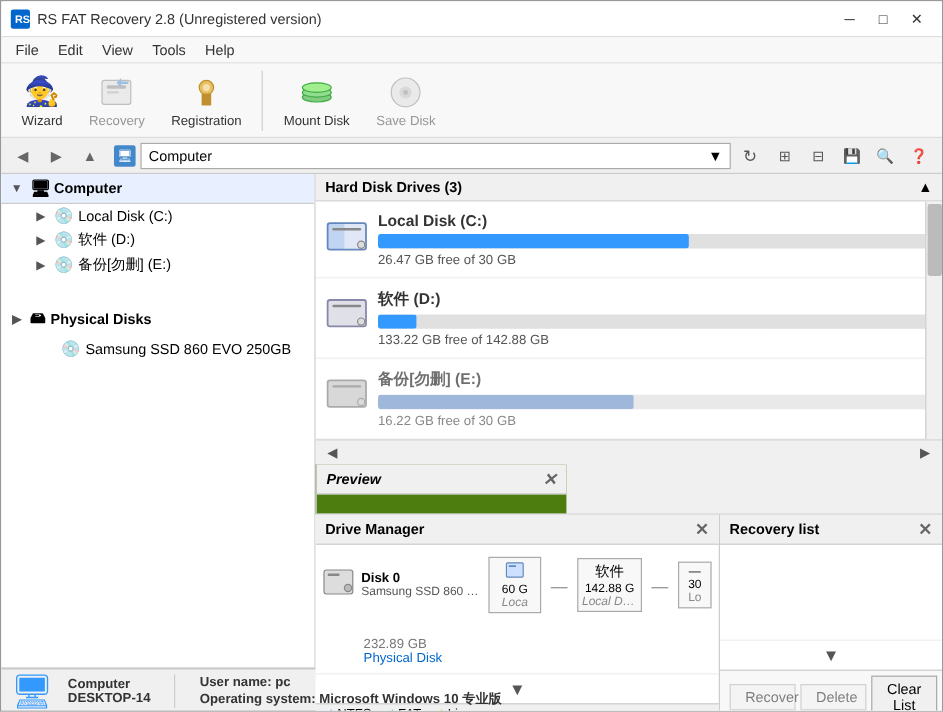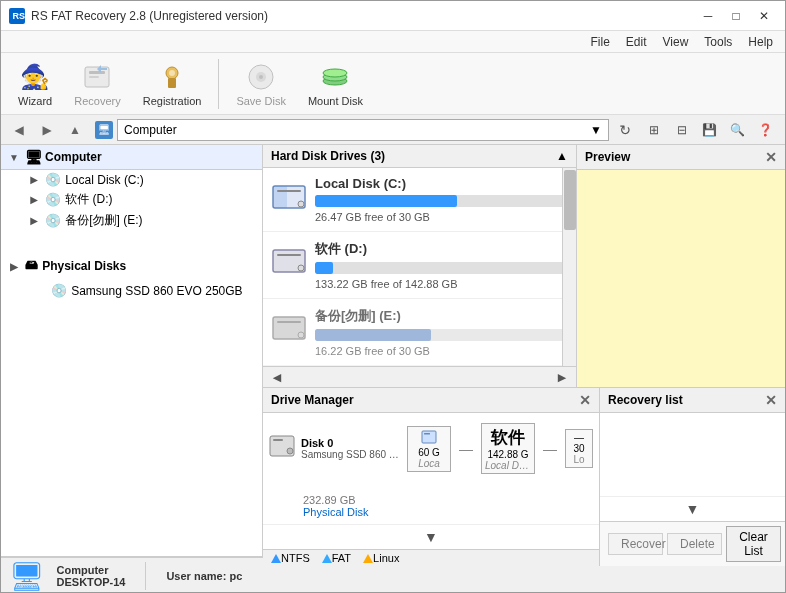--- a/index.html
+++ b/index.html
@@ -22,21 +22,20 @@
     .titlebar-btn { width: 26px; height: 22px; display: flex; align-items: center; justify-content: center; cursor: pointer; font-size: 12px; color: #333; background: transparent; border: none; }
 
     
     .menubar {
       background: #f8f8f8;
       height: 22px;
       display: flex;
       align-items: center;
       padding: 0 4px;
       border-bottom: 1px solid #ddd;
-      justify-content: flex-end;
     }
     .menu-item { padding: 2px 8px; cursor: pointer; font-size: 12px; color: #333; }
 
     
     .toolbar {
       background: #f8f8f8;
       height: 62px;
       display: flex;
       align-items: center;
       padding: 0 8px;
@@ -123,21 +122,21 @@
     .right-panel {
       flex: 1;
       display: flex;
       flex-direction: column;
     }
 
     
     .content-area {
       flex: 1;
       display: flex;
-      flex-direction: row;
+      flex-direction: column;
     }
     .hdd-header {
       background: #f0f0f0;
       display: flex;
       align-items: center;
       justify-content: space-between;
       padding: 4px 8px;
       border-bottom: 1px solid #ccc;
       font-size: 12px;
       font-weight: bold;
@@ -176,22 +175,23 @@
       justify-content: space-between;
       padding: 2px 4px;
       background: #f0f0f0;
       border-top: 1px solid #ccc;
     }
     .hdd-arrow { width: 20px; height: 16px; display: flex; align-items: center; justify-content: center; cursor: pointer; font-size: 11px; color: #555; }
 
     
     .preview-panel {
       width: 209px;
-      background: #fef9c3;
+      background: #4d7c0f;
       border-left: 1px solid #ccc;
+      font-style: italic;
     }
     .panel-header {
       display: flex;
       align-items: center;
       justify-content: space-between;
       padding: 4px 8px;
       background: #f0f0f0;
       border-bottom: 1px solid #ccc;
       font-size: 12px;
       font-weight: bold;
@@ -360,39 +360,39 @@
     <div class="tool-icon">
       <svg width="32" height="32" viewBox="0 0 32 32">
         <circle cx="16" cy="12" r="6" fill="#e8c060" stroke="#c09030" stroke-width="1"></circle>
         <rect x="12" y="17" width="8" height="10" rx="1" fill="#c09030"></rect>
         <circle cx="16" cy="12" r="3" fill="#fff" opacity="0.5"></circle>
       </svg>
     </div>
     <span class="tool-label">Registration</span>
   </div>
   <div class="toolbar-sep"></div>
+  <div class="tool-btn">
+    <div class="tool-icon">
+      <svg width="32" height="32" viewBox="0 0 32 32">
+        <ellipse cx="16" cy="20" rx="12" ry="4" fill="#80cc80" stroke="#40aa40" stroke-width="1"></ellipse>
+        <ellipse cx="16" cy="16" rx="12" ry="4" fill="#90dd90" stroke="#40aa40" stroke-width="1"></ellipse>
+        <ellipse cx="16" cy="12" rx="12" ry="4" fill="#a0ee90" stroke="#40aa40" stroke-width="1"></ellipse>
+      </svg>
+    </div>
+    <span class="tool-label">Mount Disk</span>
+  </div>
   <div class="tool-btn disabled">
     <div class="tool-icon">
       <svg width="32" height="32" viewBox="0 0 32 32">
         <circle cx="16" cy="16" r="12" fill="#ddd" stroke="#888" stroke-width="1"></circle>
         <circle cx="16" cy="16" r="5" fill="#bbb"></circle>
         <circle cx="16" cy="16" r="2" fill="#888"></circle>
       </svg>
     </div>
     <span class="tool-label">Save Disk</span>
-  </div>
-  <div class="tool-btn">
-    <div class="tool-icon">
-      <svg width="32" height="32" viewBox="0 0 32 32">
-        <ellipse cx="16" cy="20" rx="12" ry="4" fill="#80cc80" stroke="#40aa40" stroke-width="1"></ellipse>
-        <ellipse cx="16" cy="16" rx="12" ry="4" fill="#90dd90" stroke="#40aa40" stroke-width="1"></ellipse>
-        <ellipse cx="16" cy="12" rx="12" ry="4" fill="#a0ee90" stroke="#40aa40" stroke-width="1"></ellipse>
-      </svg>
-    </div>
-    <span class="tool-label">Mount Disk</span>
   </div>
 </div>
 
 <div class="addrbar">
   <div class="nav-btn">◀</div>
   <div class="nav-btn">▶</div>
   <div class="nav-btn">▲</div>
   <div class="addr-icon">🖥</div>
   <div class="addr-combo">
     <span>Computer</span>
@@ -561,21 +561,21 @@
                   <rect x="3" y="4" width="6" height="1.5" rx="0.5" fill="#6688bb"></rect>
                 </svg>
               </div>
               <div>60 G</div>
               <div style="color:#888;font-style:italic;overflow:hidden;white-space:nowrap;text-overflow:ellipsis;max-width:42px;">Loca</div>
             </div>
 
             <div style="font-size:14px;color:#888;margin:0 2px;">—</div>
 
             <div style="border:1px solid #aaa; min-width:48px; padding:2px 3px; background:#f8f8f8; text-align:center; font-size:10px;">
-              <div style="font-weight:bold;font-size:17px;">软件</div>
+              <div style="font-weight:normal;font-size:12px;">软件</div>
               <div>142.88 G</div>
               <div style="color:#888;font-style:italic;overflow:hidden;white-space:nowrap;text-overflow:ellipsis;max-width:46px;">Local Disk</div>
             </div>
 
             <div style="font-size:14px;color:#888;margin:0 2px;">—</div>
 
             <div style="border:1px solid #aaa; min-width:28px; padding:2px 3px; background:#f8f8f8; text-align:center; font-size:10px;">
               <div>—</div>
               <div>30</div>
               <div style="color:#888;overflow:hidden;white-space:nowrap;text-overflow:ellipsis;max-width:28px;">Lo</div>
@@ -637,14 +637,17 @@
     </div>
     <div class="status-line">
       <span>DESKTOP-14</span>
     </div>
   </div>
   <div style="width: 1px; height: 28px; background: #ccc; margin: 0 8px;"></div>
   <div class="status-info">
     <div class="status-line">
       <span>User name:</span>&nbsp;<span>pc</span>
     </div>
+    <div class="status-line">
+      <span>Operating system:</span>&nbsp;<span>Microsoft Windows 10 专业版</span>
+    </div>
   </div>
 </div>
 
 </body></html>

